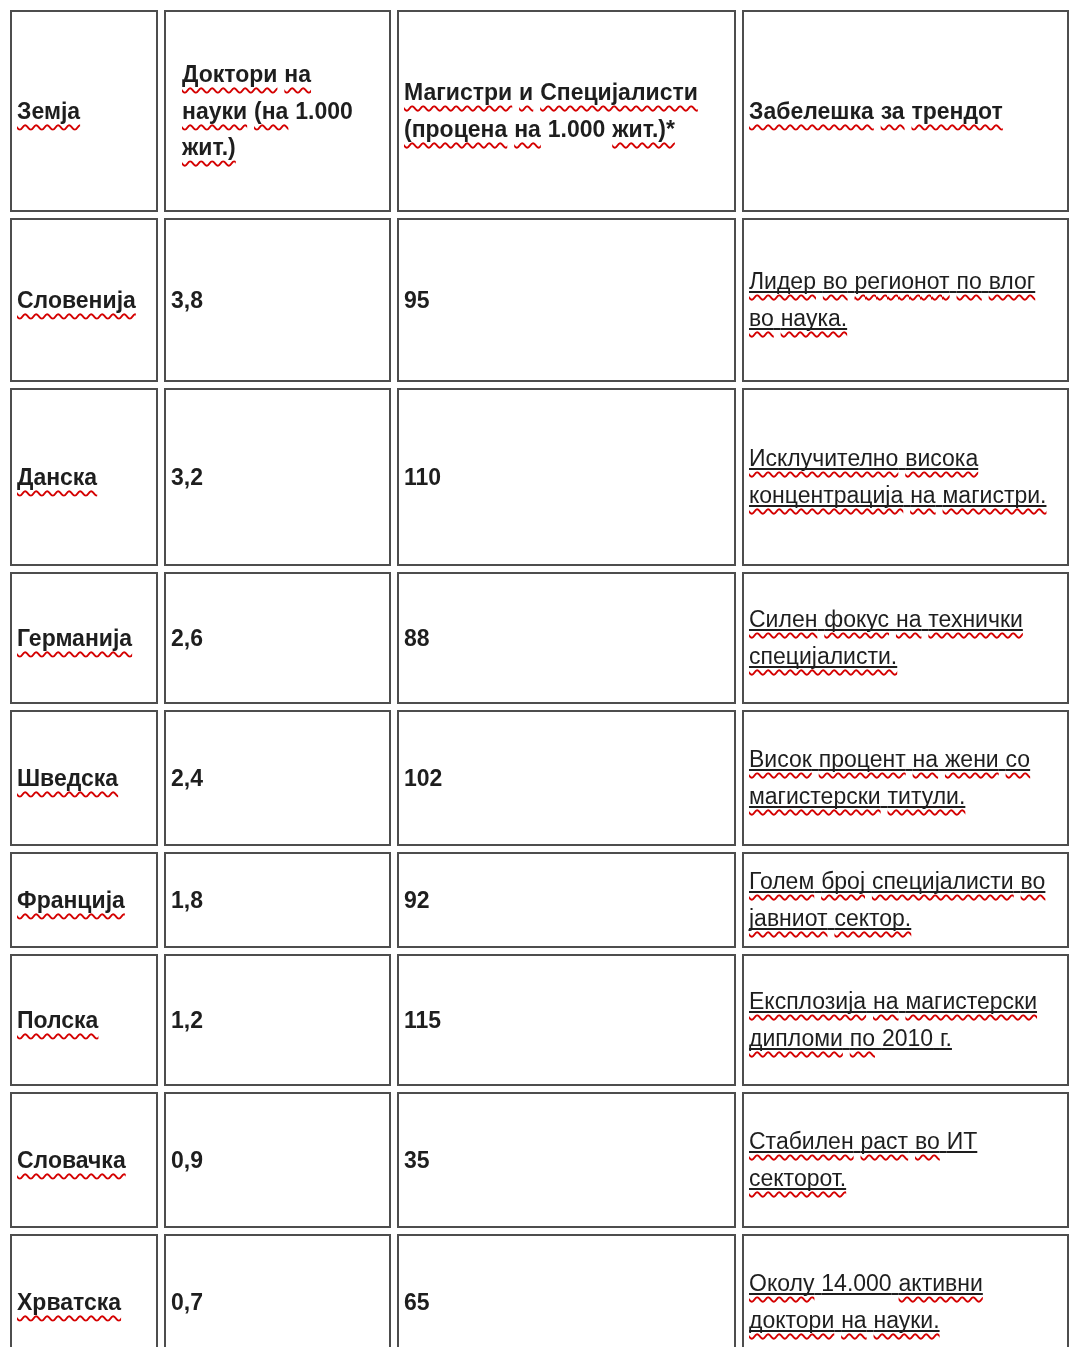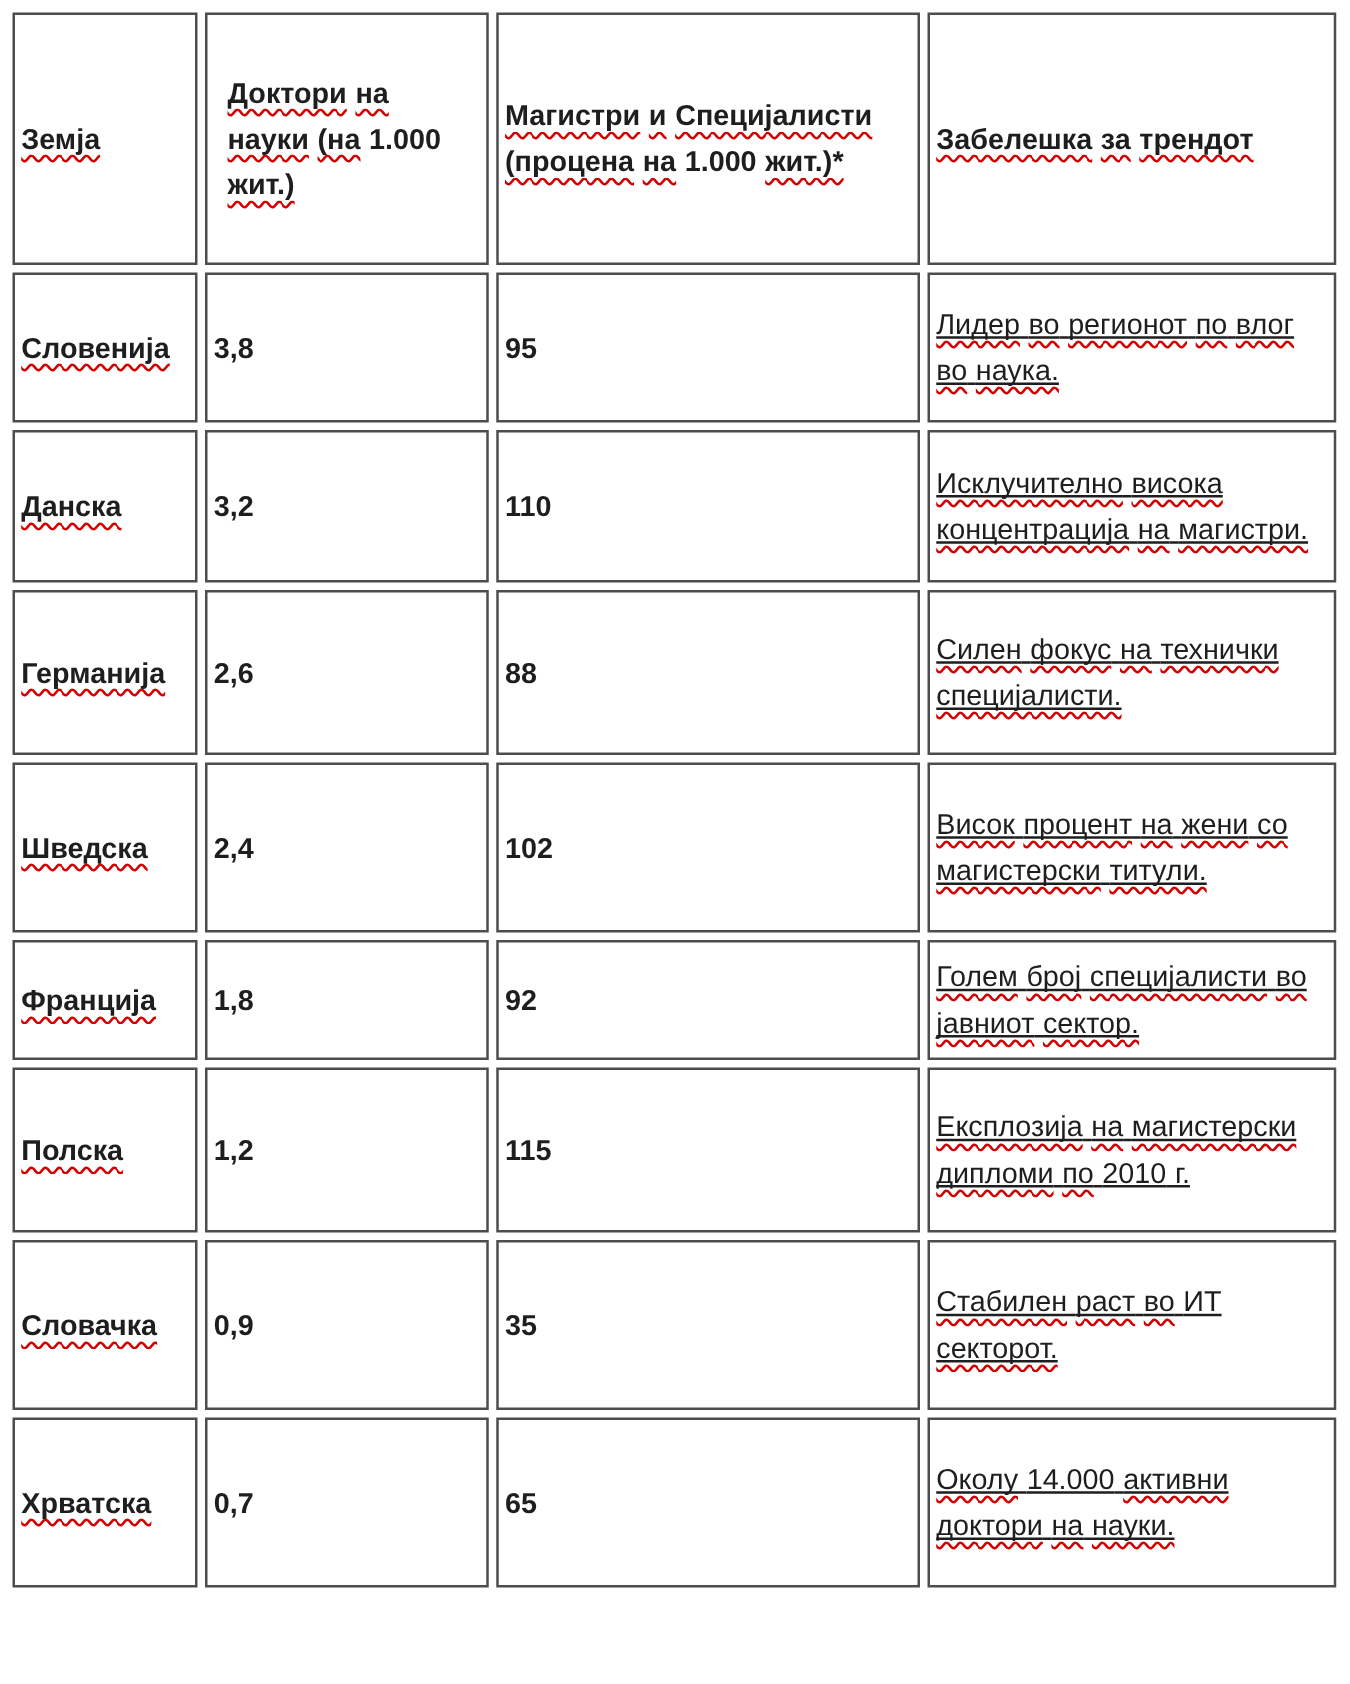--- a/index.html
+++ b/index.html
@@ -37,22 +37,22 @@
     overflow: hidden;
     word-spacing: 0.5px;
   }
   thead th:nth-child(2) { padding-right: 12px; padding-left: 16px; }
   td.note {
     font-weight: normal;
     padding: 2px 8px 2px 5px;
     text-decoration: underline;
   }
   thead tr { height: 202px; }
-  tbody tr:nth-child(1) { height: 120px; }
-  tbody tr:nth-child(2) { height: 122px; margin-top: 32px; }
+  tbody tr:nth-child(1) { height: 164px; }
+  tbody tr:nth-child(2) { height: 178px; margin-top: 32px; }
   tbody tr:nth-child(3) { height: 132px; }
   tbody tr:nth-child(4) { height: 136px; }
   tbody tr:nth-child(5) { height: 96px; }
   tbody tr:nth-child(6) { height: 132px; }
   tbody tr:nth-child(7) { height: 136px; }
   tbody tr:nth-child(8) { height: 136px; padding-left: 12px; }
   
   .sq {
     text-decoration-line: underline;
     text-decoration-style: wavy;

